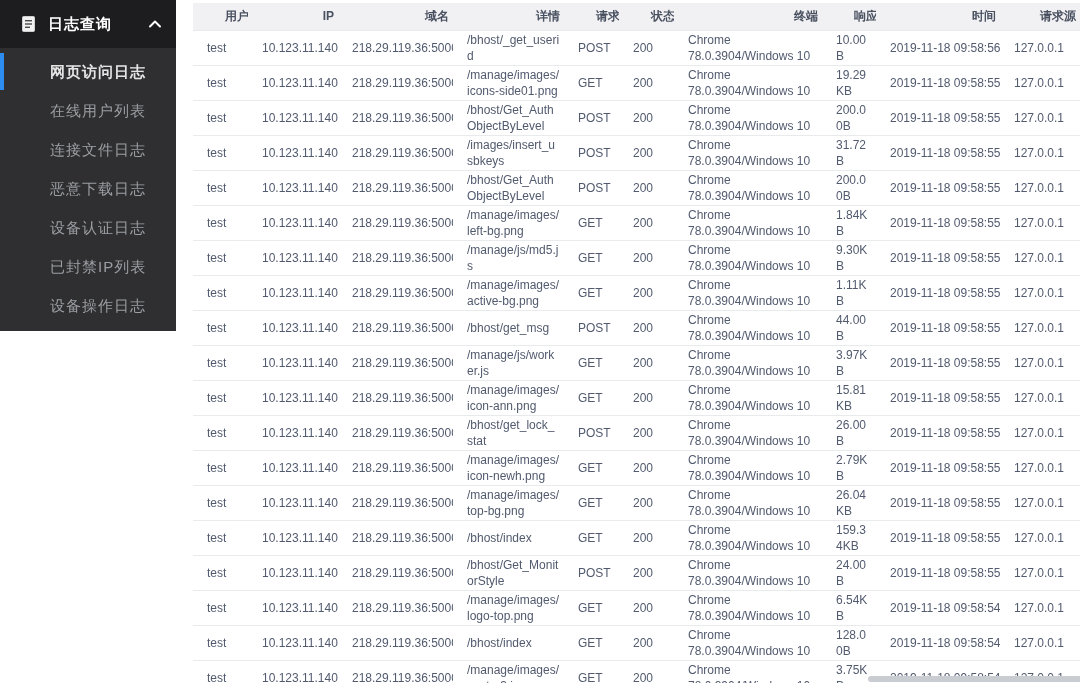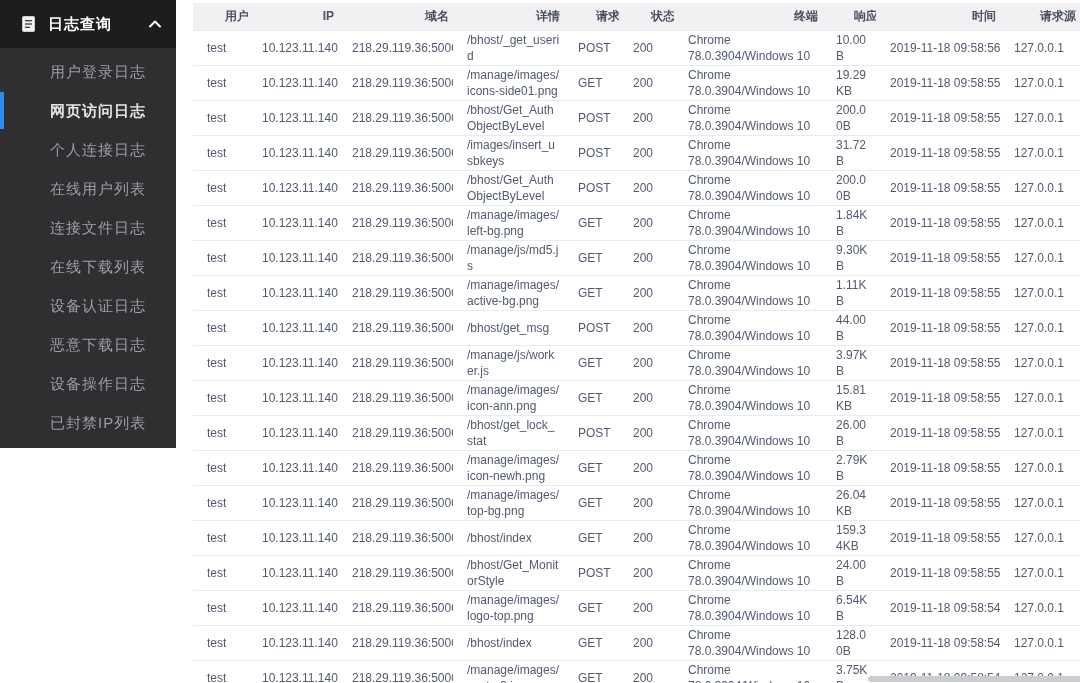--- a/index.html
+++ b/index.html
@@ -72,30 +72,27 @@
         <rect x="3" y="4" width="7" height="1.4" fill="#4a4a4c"></rect>
         <rect x="3" y="7.3" width="7" height="1.4" fill="#4a4a4c"></rect>
         <rect x="3" y="10.6" width="5" height="1.4" fill="#4a4a4c"></rect>
       </svg>
       <span class="title">日志查询</span>
       <svg class="chevron" viewBox="0 0 14 14">
         <polyline points="2,9.5 7,4.5 12,9.5" fill="none" stroke="#ffffff" stroke-width="2" stroke-linecap="round" stroke-linejoin="round"></polyline>
       </svg>
     </div>
     <nav class="sidebar-menu">
-        <div class="menu-item"><span>用户登录日志</span></div>
         <div class="menu-item active"><span class="active-bar"></span><span>网页访问日志</span></div>
-        <div class="menu-item"><span>个人连接日志</span></div>
         <div class="menu-item"><span>在线用户列表</span></div>
         <div class="menu-item"><span>连接文件日志</span></div>
-        <div class="menu-item"><span>在线下载列表</span></div>
+        <div class="menu-item"><span>恶意下载日志</span></div>
         <div class="menu-item"><span>设备认证日志</span></div>
-        <div class="menu-item"><span>恶意下载日志</span></div>
+        <div class="menu-item"><span>已封禁IP列表</span></div>
         <div class="menu-item"><span>设备操作日志</span></div>
-        <div class="menu-item"><span>已封禁IP列表</span></div>
       </nav>
   </aside>
 
   <main class="content">
     <table>
       <colgroup>
         <col style="width:55px">
           <col style="width:90px">
           <col style="width:115px">
         <col style="width:111px">

